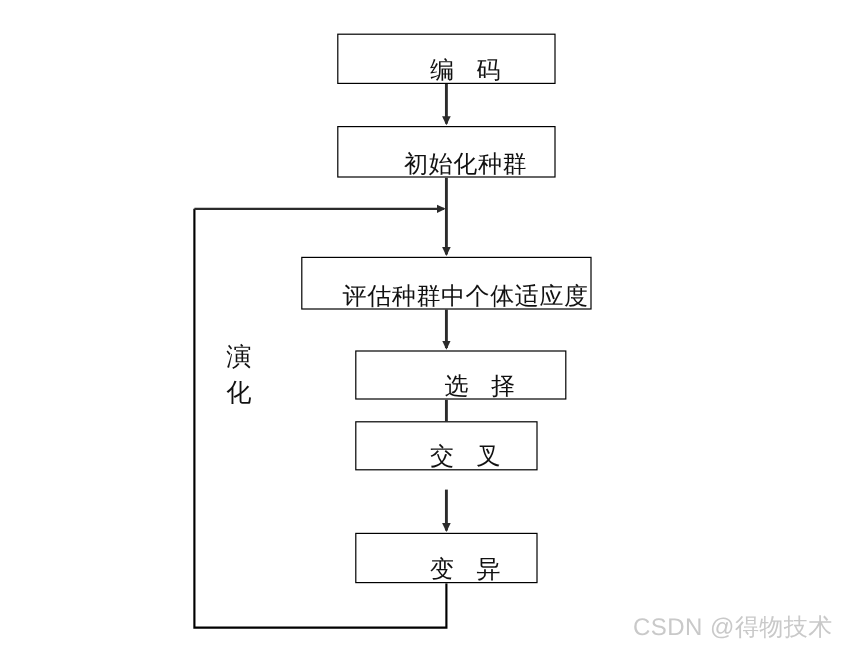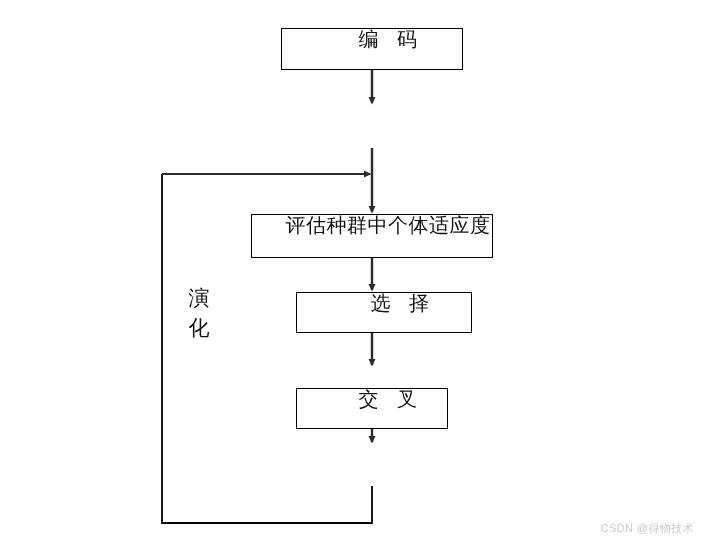--- a/index.html
+++ b/index.html
@@ -26,39 +26,39 @@
     width: 708px;
     height: 548px;
     pointer-events: none;
   }
   .node {
     position: absolute;
     box-sizing: border-box;
     border: 1.6px solid #000000;
     background: #ffffff;
     display: flex;
-    align-items: flex-start;
+    align-items: flex-end;
     justify-content: center;
     color: #111111;
     font-size: 20px;
     letter-spacing: 0.5px;
     white-space: pre;
     z-index: 2;
     padding-left: 32px;
   }
   .node-label {
     display: block;
     line-height: 1;
     white-space: pre;
   }
   .node-encode   { left: 281px; top: 28px;  width: 182px; height: 42px; }
   .node-init     { left: 281px; top: 105px; width: 182px; height: 43px; }
   .node-evaluate { left: 251px; top: 214px; width: 242px; height: 44px; }
   .node-select   { left: 296px; top: 292px; width: 176px; height: 41px; }
-  .node-crossover{ left: 296px; top: 388px; width: 152px; height: 41px; }
+  .node-crossover{ left: 296px; top: 351px; width: 152px; height: 41px; }
   .node-mutation { left: 296px; top: 444px; width: 152px; height: 42px; }
 
   .loop-annotation {
     position: absolute;
     left: 182px;
     top: 283px;
     width: 34px;
     color: #111111;
     font-size: 21px;
     line-height: 1.45;
@@ -66,21 +66,21 @@
     z-index: 2;
   }
   .loop-annotation span {
     display: block;
   }
   .watermark {
     position: absolute;
     right: 14px;
     bottom: 12px;
     color: #c9c9c9;
-    font-size: 11px;
+    font-size: 20px;
     letter-spacing: 0.4px;
     z-index: 3;
     white-space: pre;
   }
 </style>
 </head>
 <body>
 
 <div id="flowchart-canvas">
 
@@ -103,33 +103,39 @@
 
     <polyline points="372,486 372,523 162,523 162,174" fill="none" stroke="#000000" stroke-width="1.8"></polyline>
 
     <line x1="162" y1="174" x2="370" y2="174" stroke="#2b2b2b" stroke-width="1.8" marker-end="url(#arrowhead)"></line>
   </svg>
 
   <div class="node node-encode">
     <span class="node-label">编   码</span>
   </div>
 
+  <div class="node node-init">
+    <span class="node-label">初始化种群</span>
+  </div>
 
   <div class="node node-evaluate">
     <span class="node-label">评估种群中个体适应度</span>
   </div>
 
   <div class="node node-select">
     <span class="node-label">选   择</span>
   </div>
 
   <div class="node node-crossover">
     <span class="node-label">交   叉</span>
   </div>
 
+  <div class="node node-mutation">
+    <span class="node-label">变   异</span>
+  </div>
 
   <div class="loop-annotation">
     <span>演</span>
     <span>化</span>
   </div>
 
   <div class="watermark">CSDN @得物技术</div>
 
 </div>
 

